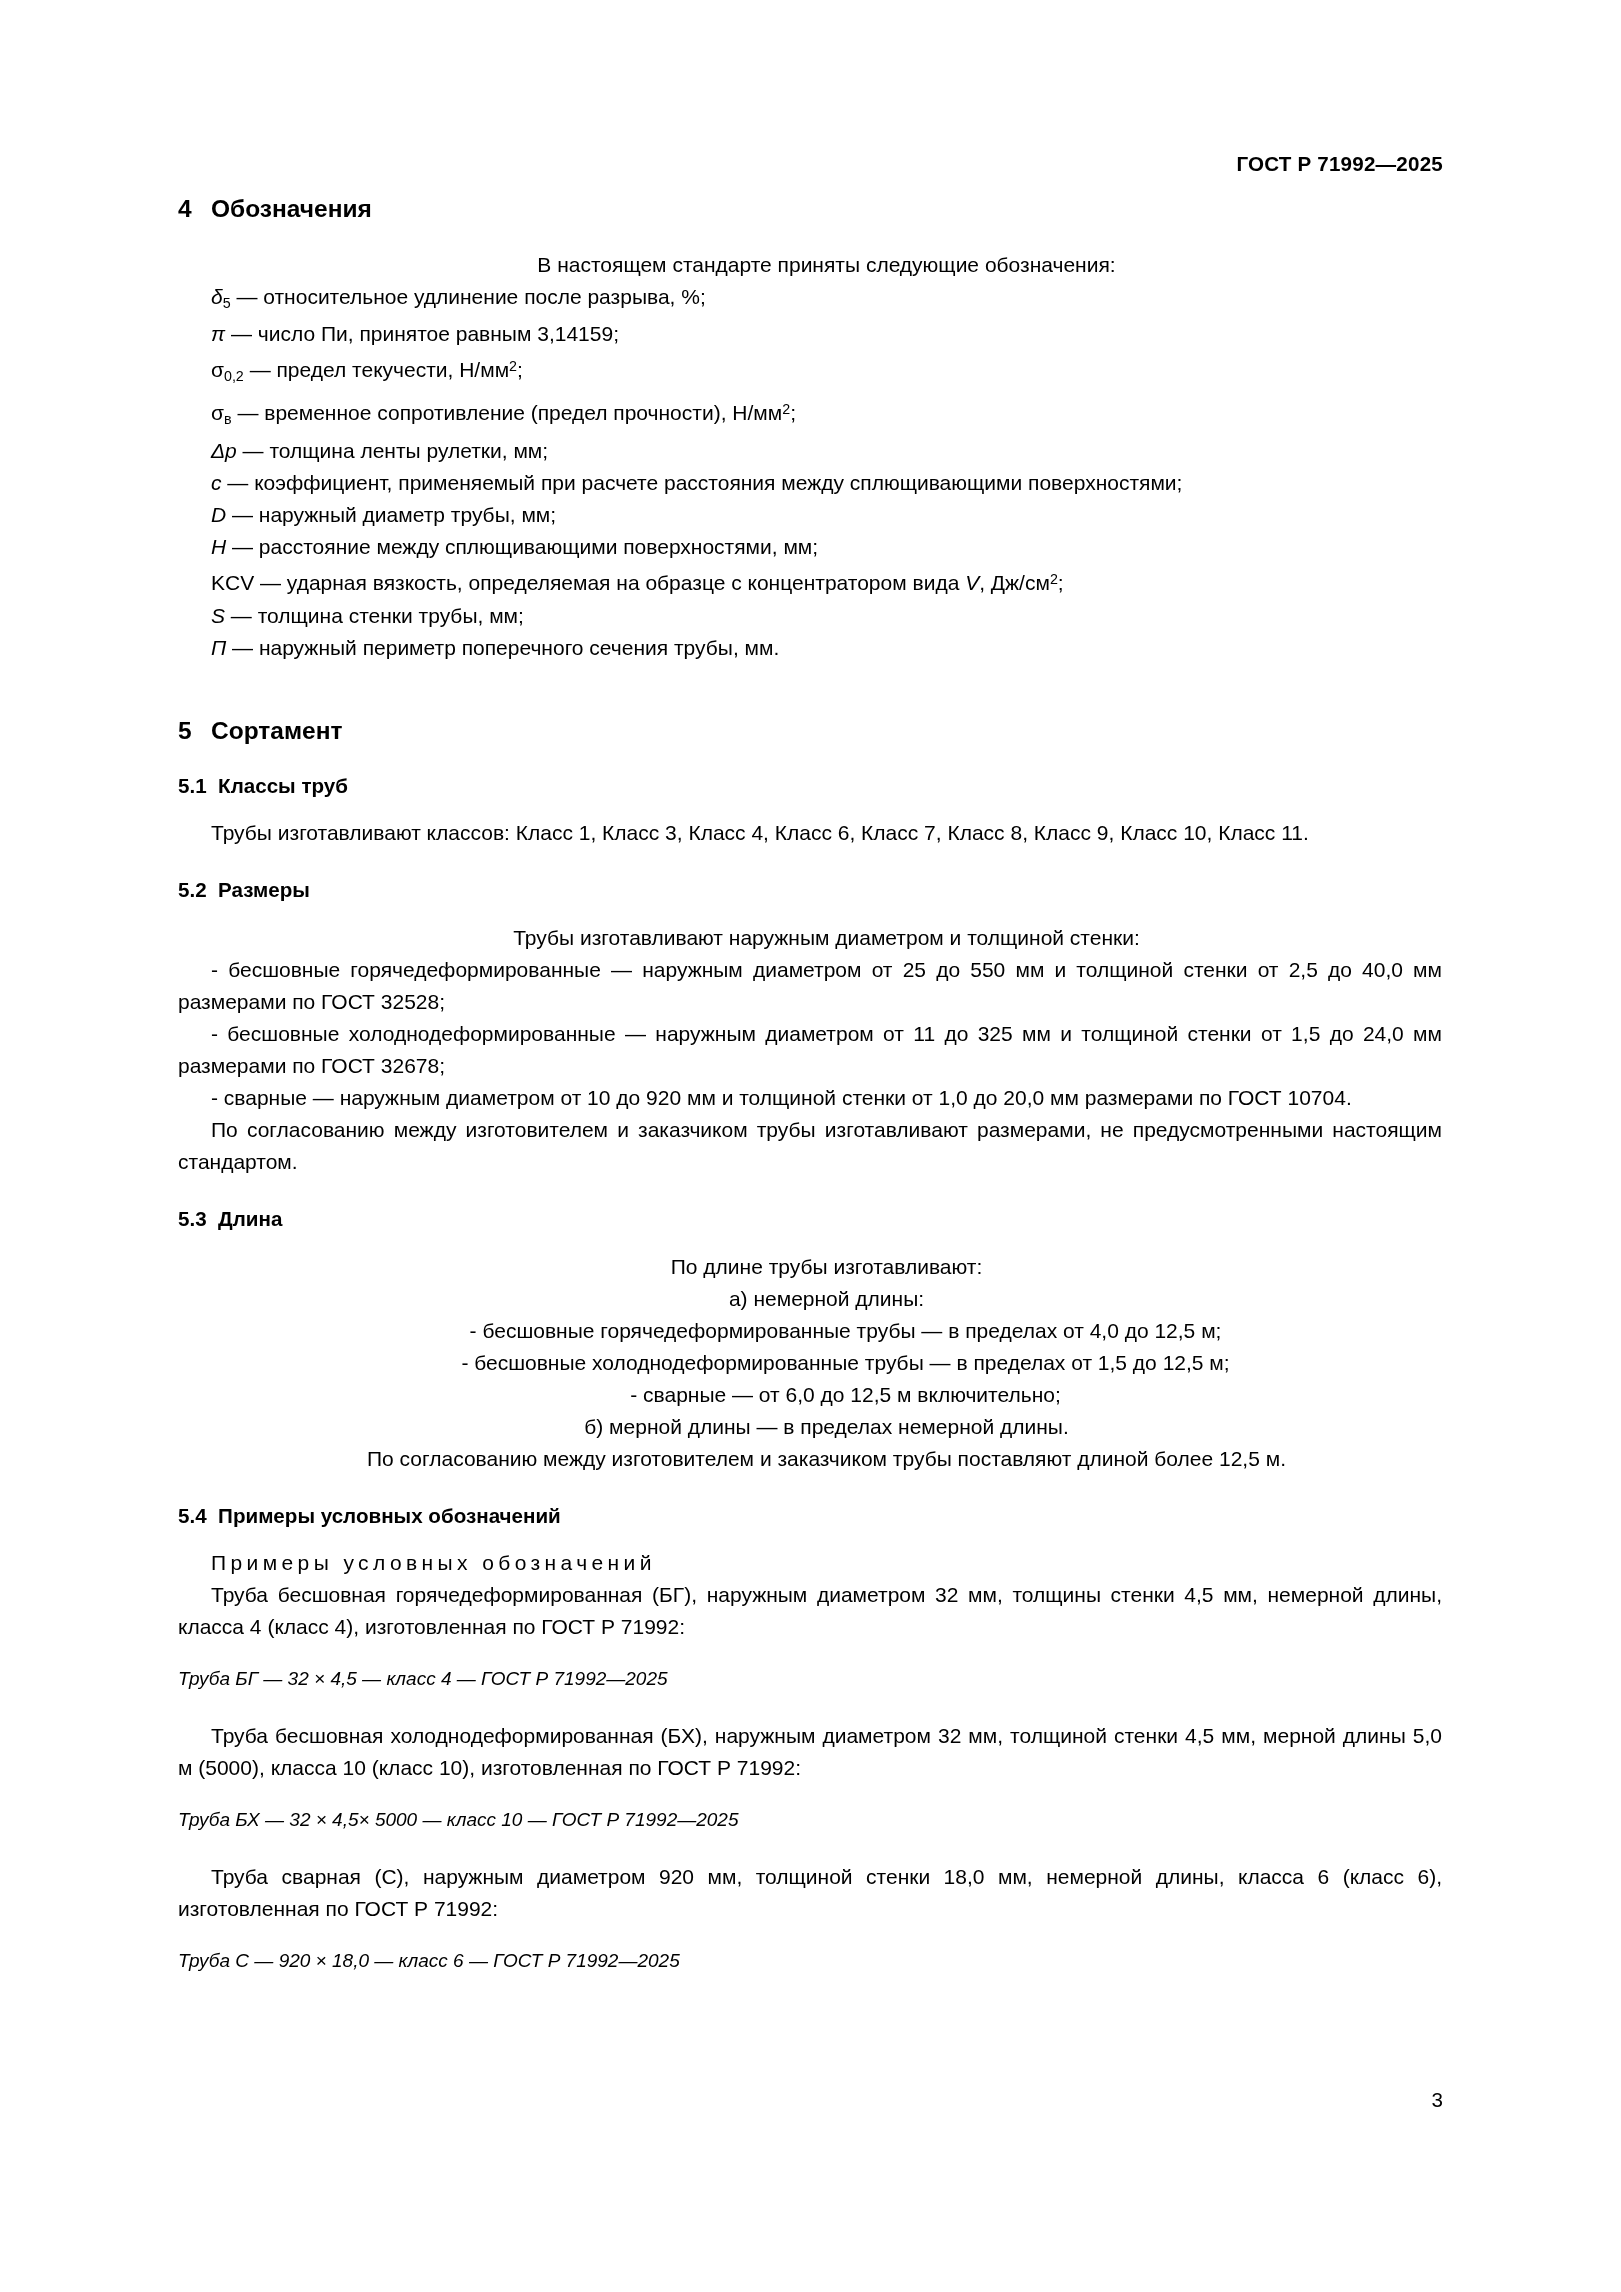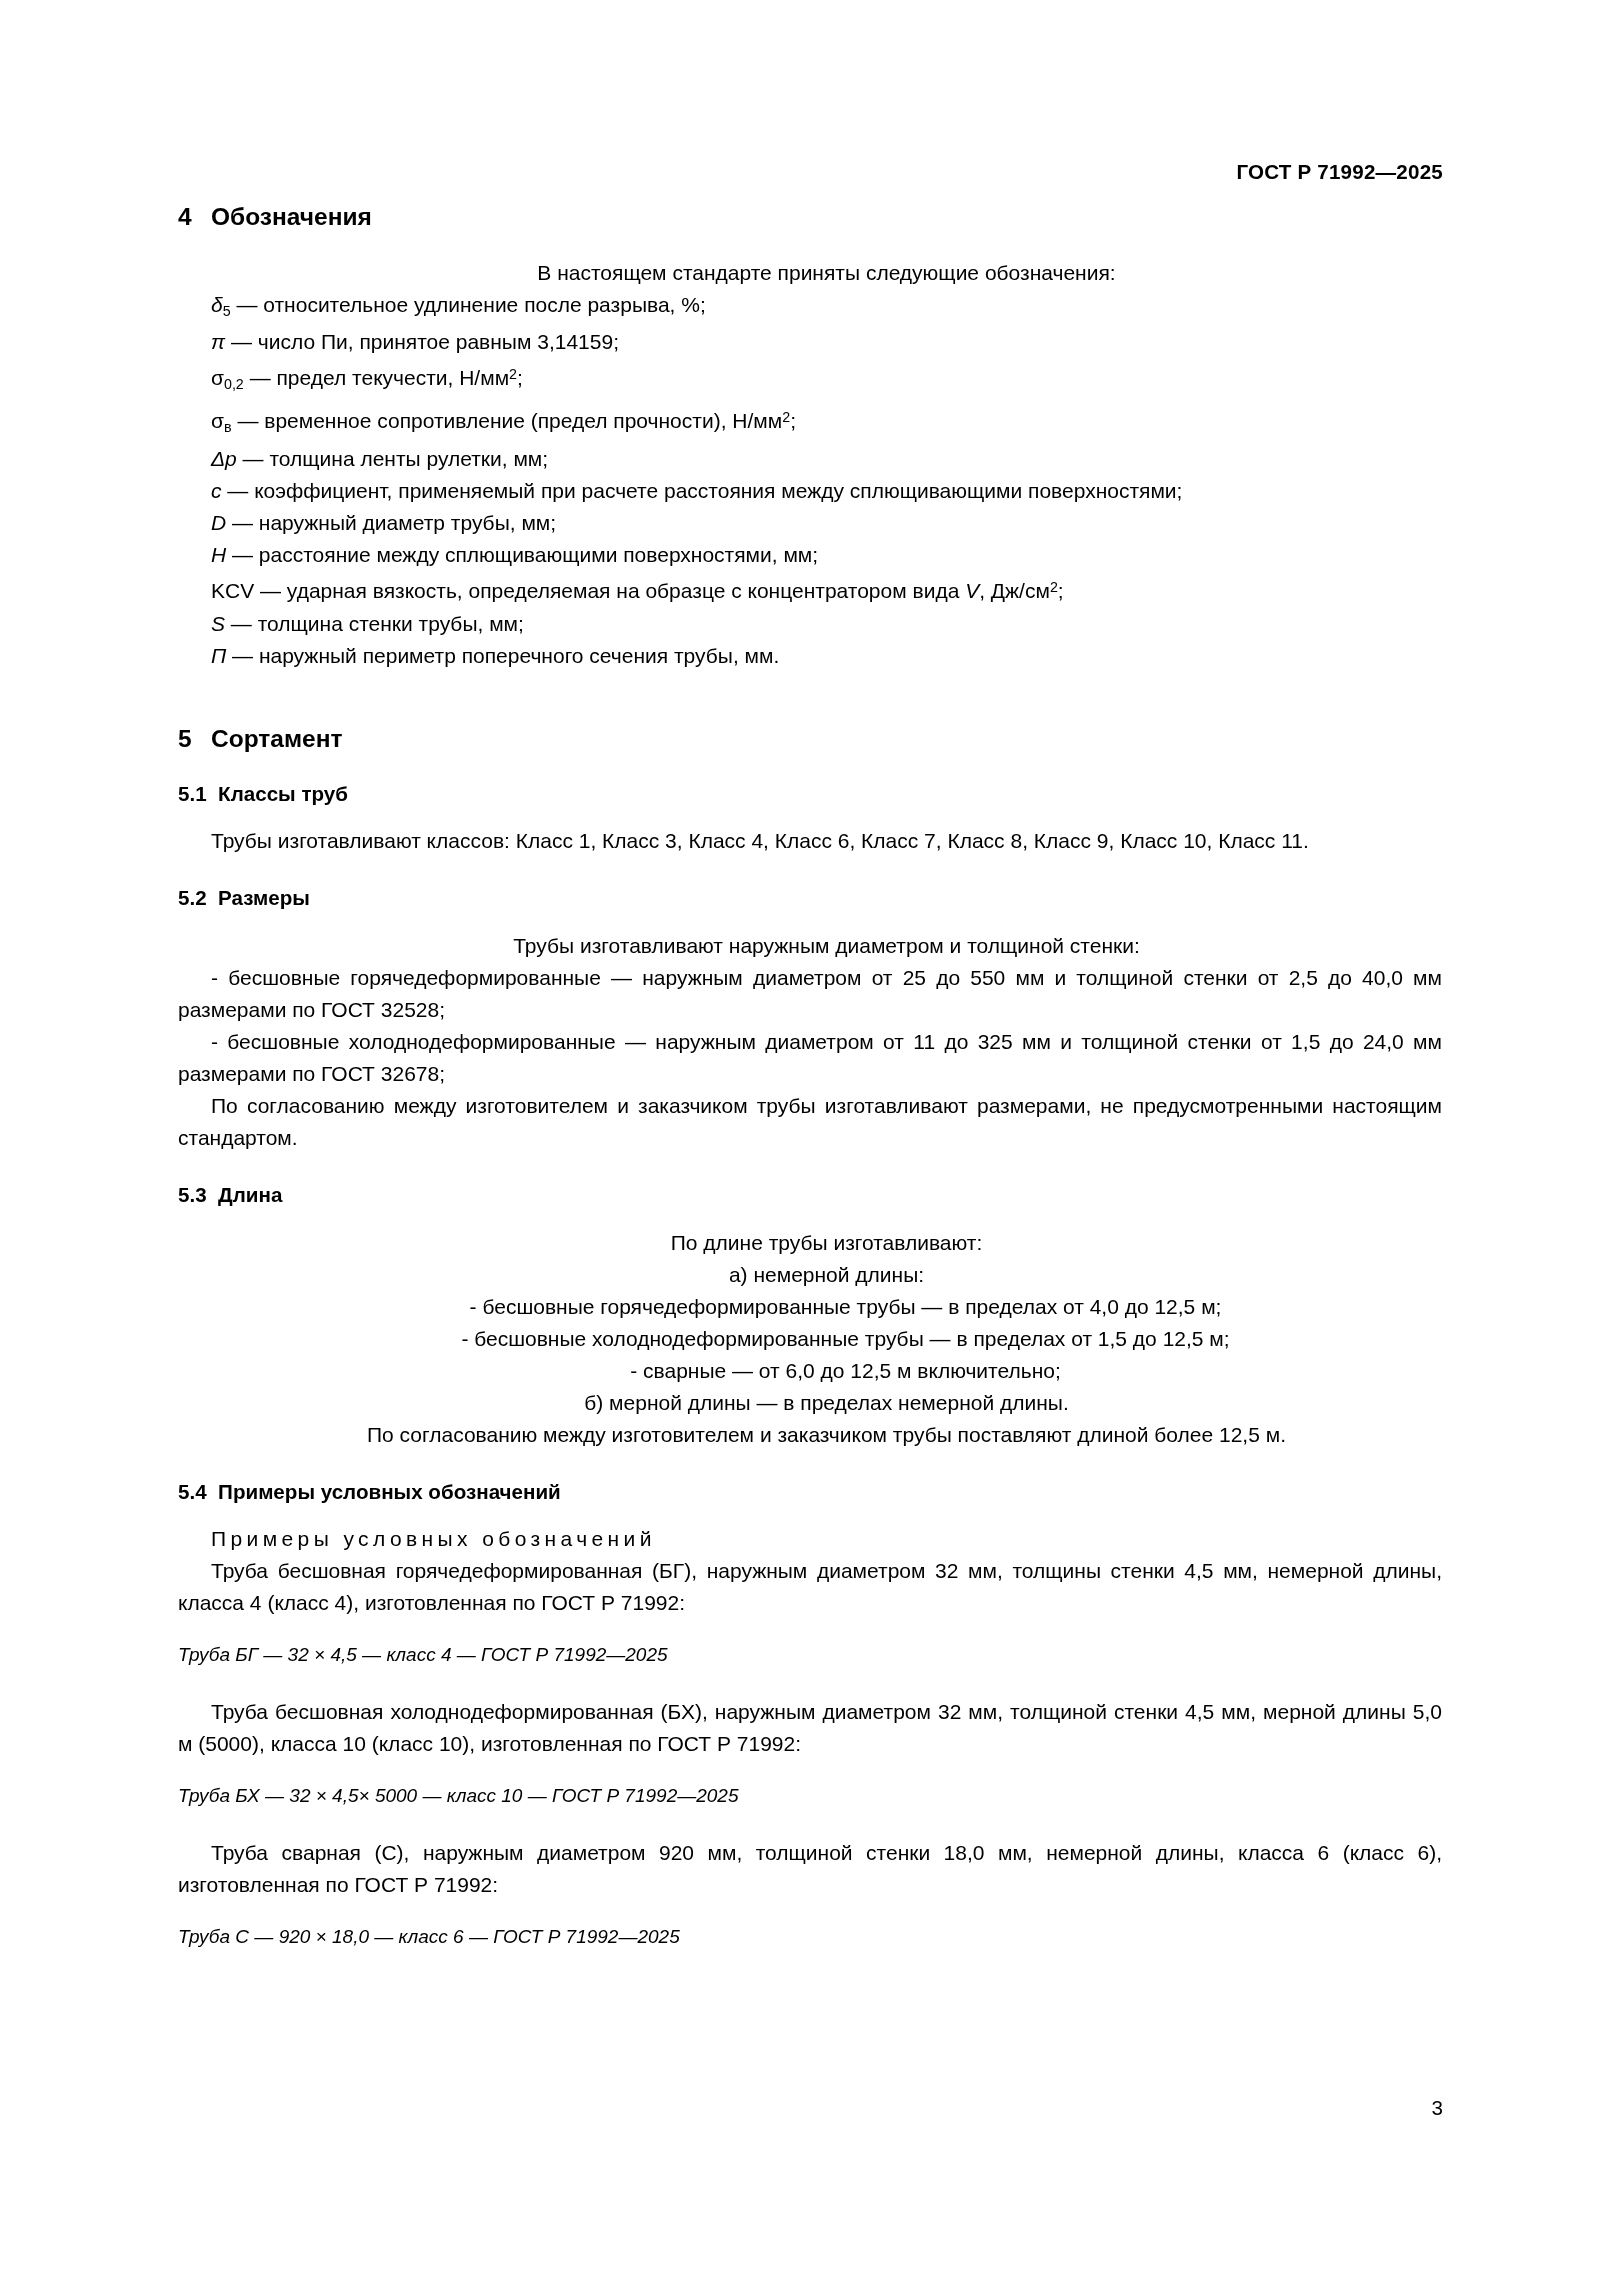--- a/index.html
+++ b/index.html
@@ -8,21 +8,21 @@
     background: #ffffff;
   }
   body {
     font-family: "Liberation Sans", sans-serif;
     color: #000000;
   }
   .page {
     position: relative;
     width: 1621px;
     height: 2227px;
-    margin: 8px auto;
+    margin: 0 auto;
     background: #ffffff;
     box-sizing: border-box;
     padding: 12px;
     overflow: hidden;
   }
   .header {
     position: absolute;
     top: 152px;
     right: 178px;
     font-size: 20.6px;
@@ -152,20 +152,21 @@
 
     <h3 class="subsection">
       <span>5.2</span>&nbsp;&nbsp;<span>Размеры</span>
     </h3>
 
     <div class="sp-20"></div>
 
     <p class="indent nojust">Трубы изготавливают наружным диаметром и толщиной стенки:</p>
     <p class="dash-item">- бесшовные горячедеформированные — наружным диаметром от 25 до 550 мм и толщиной стенки от 2,5 до 40,0 мм размерами по ГОСТ 32528;</p>
     <p class="dash-item">- бесшовные холоднодеформированные — наружным диаметром от 11 до 325 мм и толщиной стенки от 1,5 до 24,0 мм размерами по ГОСТ 32678;</p>
+    <p class="dash-item">- сварные — наружным диаметром от 10 до 920 мм и толщиной стенки от 1,0 до 20,0 мм размерами по ГОСТ 10704.</p>
     <p class="indent">По согласованию между изготовителем и заказчиком трубы изготавливают размерами, не предусмотренными настоящим стандартом.</p>
 
     <div class="sp-30"></div>
 
     <h3 class="subsection">
       <span>5.3</span>&nbsp;&nbsp;<span>Длина</span>
     </h3>
 
     <div class="sp-20"></div>
 

